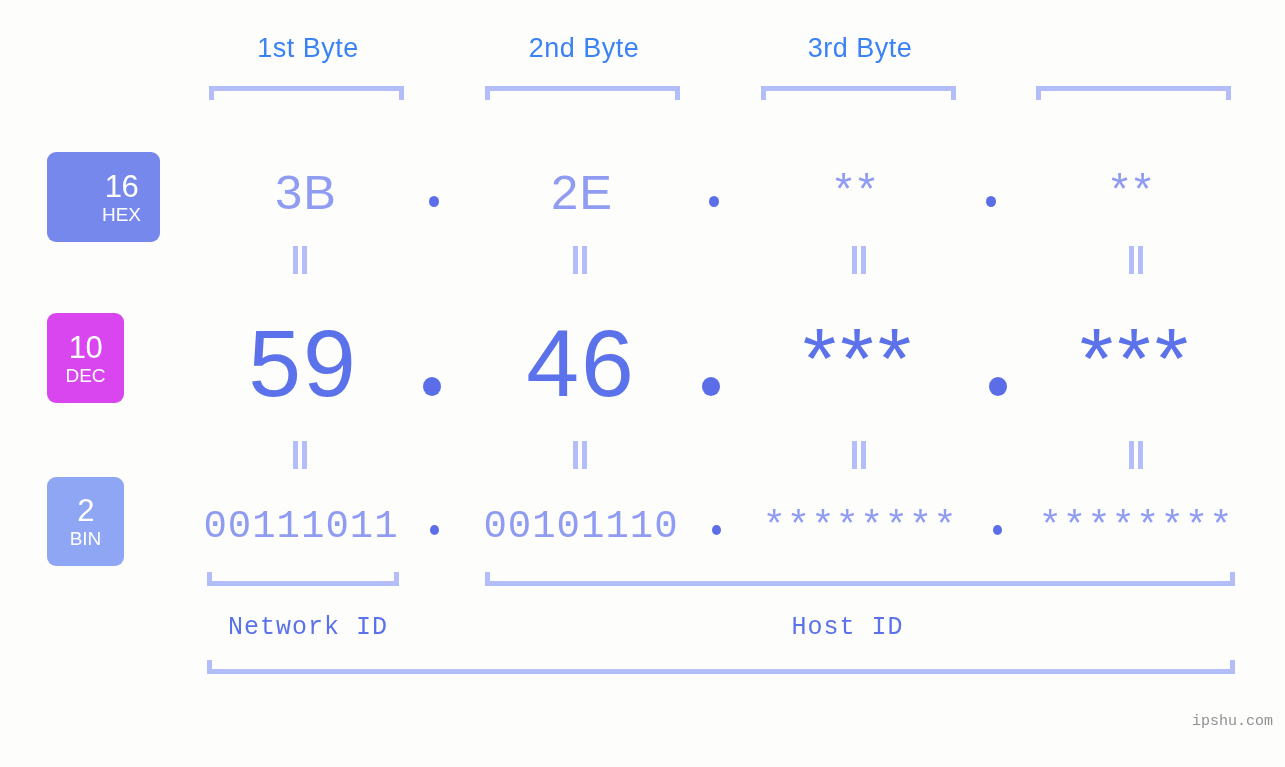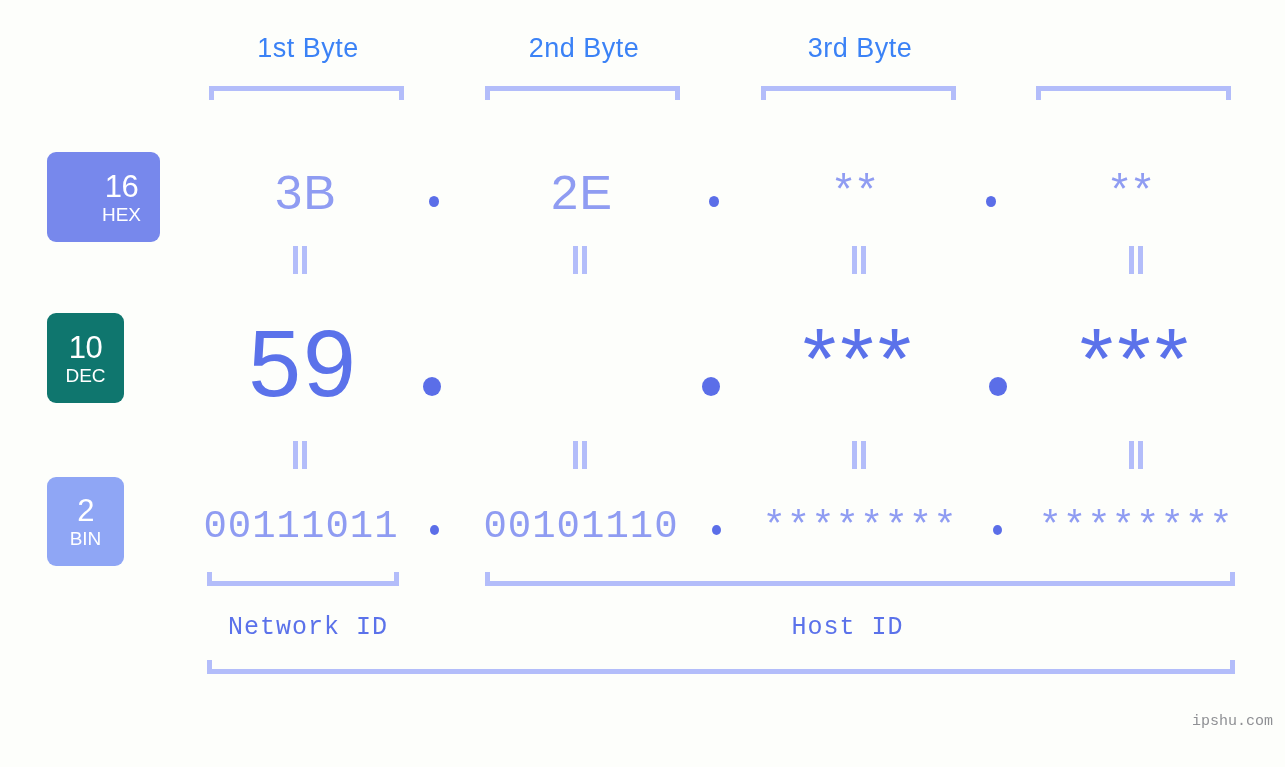--- a/index.html
+++ b/index.html
@@ -70,21 +70,21 @@
     font-size: 31px;
     font-weight: 400;
     letter-spacing: -0.5px;
   }
   .badge .lab {
     font-size: 19px;
     margin-top: 3px;
     letter-spacing: 0px;
   }
   #badge-hex { top: 152px; height: 90px; background: #7788ec; padding-left: 36px; }
-  #badge-dec { top: 313px; height: 90px; background: #0f766e; }
+  #badge-dec { top: 313px; height: 90px; background: #d946ef; }
   #badge-bin { top: 477px; height: 89px; background: #8fa6f5; }
 
   
   .cell {
     position: absolute;
     text-align: center;
     white-space: nowrap;
     margin-top: 12px;
   }
 
@@ -223,20 +223,21 @@
   <div class="eqmark" style="left:851px; top:246px;">
       <i></i>
       <i></i>
     </div>
   <div class="eqmark" style="left:1128px; top:246px;">
       <i></i>
       <i></i>
     </div>
 
   <div class="cell dec-val" style="left:188px;">59</div>
+  <div class="cell dec-val" style="left:466px;">46</div>
   <div class="cell dec-val stars" style="left:744px;">***</div>
   <div class="cell dec-val stars" style="left:1021px;">***</div>
 
   <div class="dot dot-dec" style="left:423px; top:377px;"></div>
   <div class="dot dot-dec" style="left:702px; top:377px;"></div>
   <div class="dot dot-dec" style="left:989px; top:377px;"></div>
 
   <div class="eqmark" style="left:292px; top:441px;">
       <i></i>
       <i></i>

